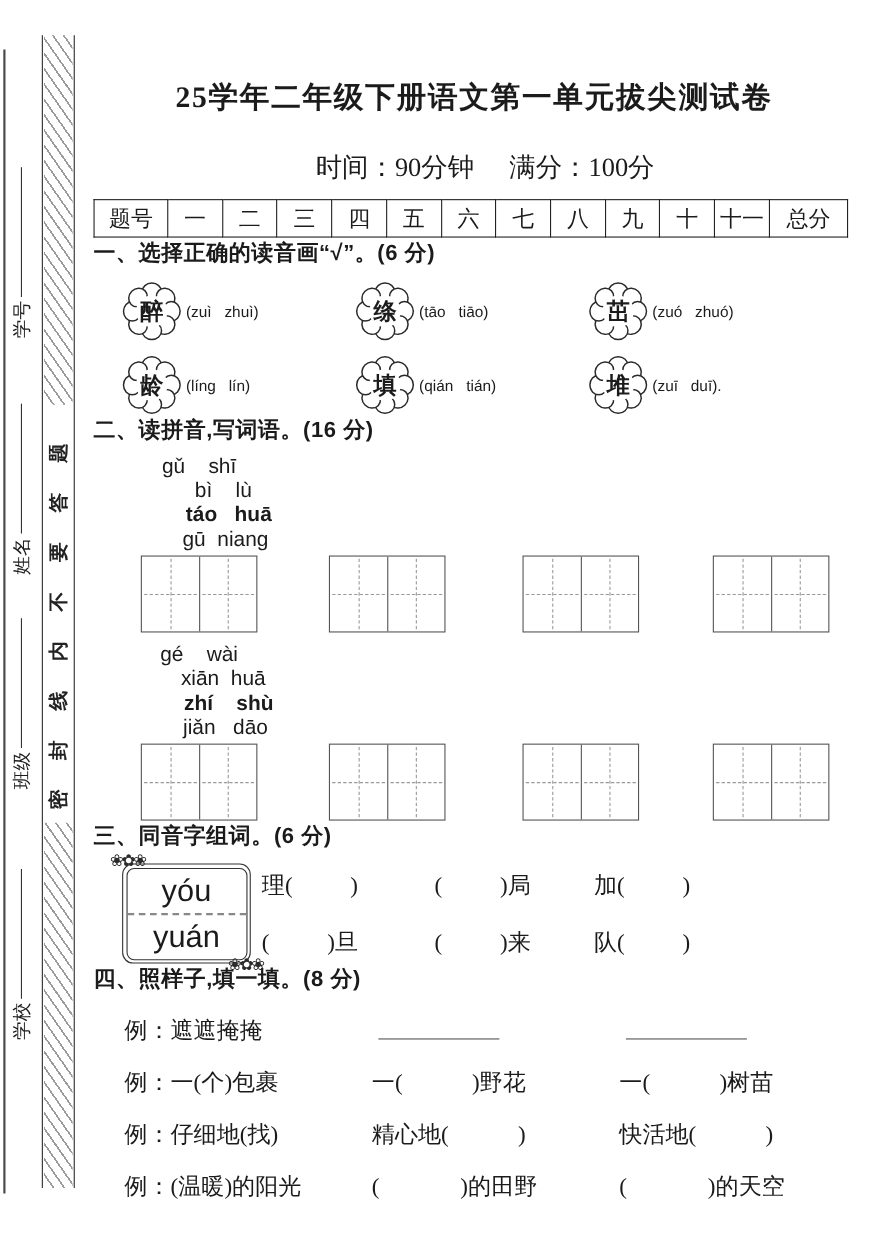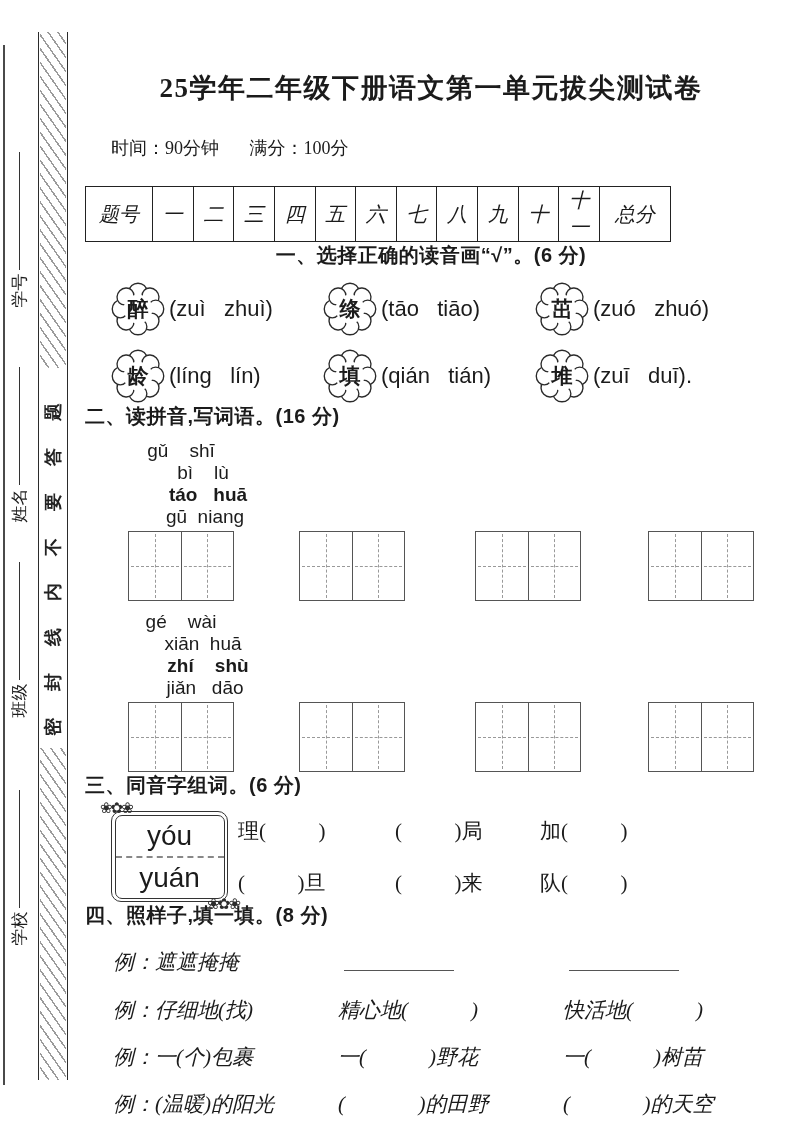--- a/index.html
+++ b/index.html
@@ -20,41 +20,41 @@
   .hatch{position:absolute;left:1px;right:1px;
          background:repeating-linear-gradient(55deg,transparent 0 6.5px,#9b9b9b 6.5px 8px);}
   .hatch.top{top:0;height:336px;}
   .hatch.bottom{bottom:0;height:332px;}
   .seal-text{position:absolute;left:14px;top:524px;transform:translate(-50%,-50%) rotate(-90deg);
              white-space:nowrap;font-size:18px;letter-spacing:27px;font-weight:bold;color:#222;}
 
   
   .content{position:absolute;left:85px;top:70px;width:692px;}
   h1.title{margin:0;font-size:27px;font-weight:bold;text-align:center;letter-spacing:1.5px;white-space:nowrap;}
-  .meta{margin-top:30px;text-align:left;font-size:18px;padding-right:6px;}
+  .meta{margin-top:30px;text-align:center;font-size:24px;padding-right:6px;}
   .meta span{margin-left:26px;}
 
-  table.score{border-collapse:collapse;margin-top:26px;width:586px;table-layout:fixed;font-style:italic;}
+  table.score{border-collapse:collapse;margin-top:13px;width:686px;table-layout:fixed;}
   table.score td{border:1.6px solid #222;height:33px;text-align:center;font-size:20px;padding:0;}
   td.head-col{width:66px;}
   td.total-col{width:70px;}
 
   h2.sec{margin:0;font-family:"Liberation Sans","DejaVu Sans",sans-serif;
          font-size:20px;font-weight:bold;letter-spacing:.5px;}
-  .mt-s1{margin-top:25px;text-align:center;}
+  .mt-s1{margin-top:25px;}
   .pre{white-space:pre;}
 
   
   .opt-row{display:flex;align-items:center;margin-top:13px;}
   .opt-item{display:flex;align-items:center;width:212px;}
   .opt-row .opt-item:first-child{margin-left:26px;}
   .badge{position:relative;width:54px;height:54px;flex:none;}
   .badge .ch{position:absolute;inset:0;display:flex;align-items:center;justify-content:center;
              font-size:21px;font-weight:bold;}
-  .opt-text{font-family:"Liberation Sans","DejaVu Sans",sans-serif;font-size:22px;margin-left:4px;}
+  .opt-text{font-family:"Liberation Sans","DejaVu Sans",sans-serif;font-size:14px;margin-left:4px;}
 
   
   .sec2-title{margin-top:16px;}
   .grid-row{display:flex;align-items:flex-end;}
   .lab-row{display:flex;margin-top:10px;flex-direction:column;}
   .pz{width:106px;text-align:center;font-family:"Liberation Sans","DejaVu Sans",sans-serif;
       font-size:19px;white-space:pre;overflow:visible;}
   .g1{margin-left:43px;} .g2{margin-left:65px;} .g3{margin-left:70px;font-weight:bold;} .g4{margin-left:67px;}
   .tzg{width:106px;height:70px;border:1.7px solid #555;box-sizing:border-box;display:flex;margin-top:3px;}
   .cell{flex:1;position:relative;}
@@ -72,21 +72,21 @@
            font-family:"Liberation Sans","DejaVu Sans",sans-serif;font-size:28px;}
   .yy-cell + .yy-cell{border-top:2px dashed #888;}
   .deco{position:absolute;font-size:15px;color:#2c2c2c;letter-spacing:-2px;}
   .deco.tl{top:-13px;left:-12px;}
   .deco.br{bottom:-12px;right:-12px;}
   .s3-grid{display:grid;grid-template-columns:157px 145px auto;row-gap:24px;
            margin-left:10px;font-size:21px;}
 
   
   .sec4-title{margin-top:24px;}
-  .s4-row{display:flex;font-size:21px;margin-top:19px;align-items:flex-start;font-style:italic;}
+  .s4-row{display:flex;font-size:21px;margin-top:19px;align-items:center;}
   .s4-c1{width:225px;margin-left:28px;}
   .s4-c2{width:225px;}
   .blank-line{display:inline-block;width:110px;border-bottom:1.6px solid #555;height:1.05em;margin-left:6px;}
 </style>
 </head>
 <body>
 
 <div class="page">
   <div class="scan-edge"></div>
 
@@ -336,28 +336,28 @@
     </div>
 
     <h2 class="sec sec4-title">四、照样子,填一填。(8 分)</h2>
 
     <div class="s4-row">
       <span class="s4-c1 pre">例：遮遮掩掩</span>
       <span class="s4-c2"><span class="blank-line"></span></span>
       <span><span class="blank-line"></span></span>
     </div>
     <div class="s4-row">
+      <span class="s4-c1 pre">例：一(个)包裹</span>
+      <span class="s4-c2 pre">一(            )野花</span>
+      <span class="pre">一(            )树苗</span>
+    </div>
+    <div class="s4-row">
       <span class="s4-c1 pre">例：仔细地(找)</span>
       <span class="s4-c2 pre">精心地(            )</span>
       <span class="pre">快活地(            )</span>
-    </div>
-    <div class="s4-row">
-      <span class="s4-c1 pre">例：一(个)包裹</span>
-      <span class="s4-c2 pre">一(            )野花</span>
-      <span class="pre">一(            )树苗</span>
     </div>
     <div class="s4-row">
       <span class="s4-c1 pre">例：(温暖)的阳光</span>
       <span class="s4-c2 pre">(              )的田野</span>
       <span class="pre">(              )的天空</span>
     </div>
   </div>
 </div>
 
 </body></html>

